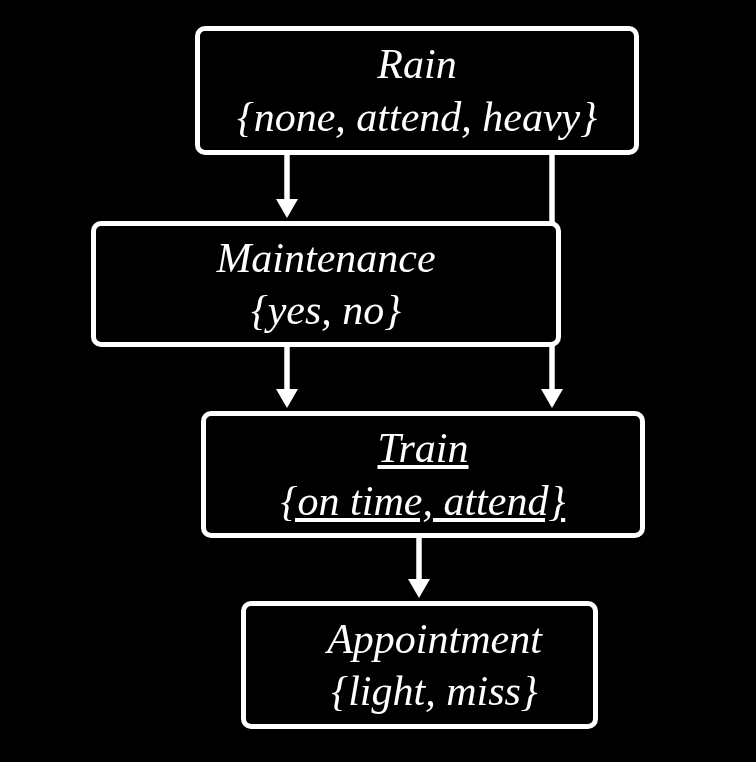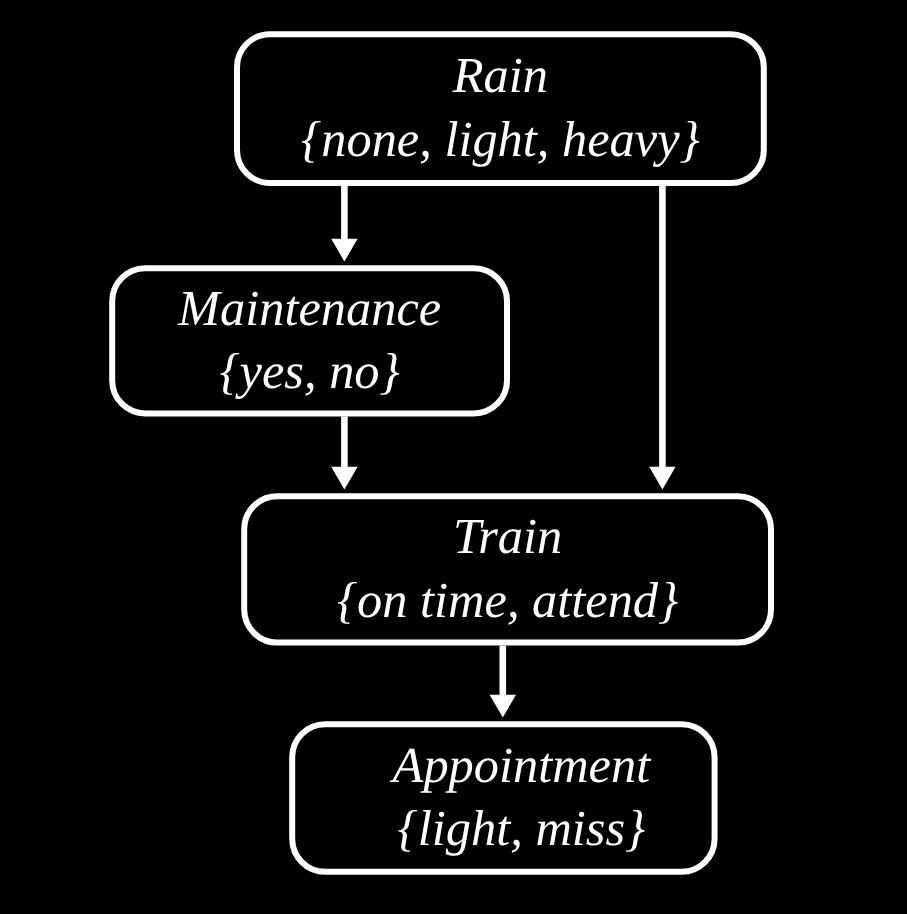--- a/index.html
+++ b/index.html
@@ -12,38 +12,38 @@
     width: 756px;
     height: 762px;
     background: #000000;
     overflow: hidden;
     font-family: "Liberation Serif", serif;
   }
   .node {
     position: absolute;
     box-sizing: border-box;
     border: 5px solid #ffffff;
-    border-radius: 30px;
+    border-radius: 10px;
     background: #000000;
     color: #ffffff;
     display: flex;
     flex-direction: column;
     align-items: center;
     justify-content: center;
     text-align: center;
     font-style: italic;
     font-size: 42px;
     line-height: 1.24;
   }
   .node .node-label { white-space: nowrap; }
   .node .node-domain { white-space: nowrap; }
 
   #node-rain        { left: 195px; top: 26px;  width: 444px; height: 129px; }
-  #node-maintenance { left: 91px;  top: 221px; width: 334px; height: 126px; }
-  #node-train       { left: 201px; top: 411px; width: 444px; height: 127px; }
+  #node-maintenance { left: 91px;  top: 221px; width: 470px; height: 126px; }
+  #node-train       { left: 201px; top: 411px; width: 444px; height: 127px; text-decoration: underline; }
   #node-appointment { left: 241px; top: 601px; width: 357px; height: 128px; padding-left: 30px; }
 
   svg.edges {
     position: absolute;
     left: 0;
     top: 0;
     width: 756px;
     height: 762px;
     pointer-events: none;
   }
@@ -74,21 +74,21 @@
       <polygon points="276,389 298,389 287,408"></polygon>
     </g>
     <g>
       <line x1="419" y1="538" x2="419" y2="581"></line>
       <polygon points="408,579 430,579 419,598"></polygon>
     </g>
   </svg>
 
   <div class="node" id="node-rain">
     <span class="node-label">Rain</span>
-    <span class="node-domain">{none, light, heavy}</span>
+    <span class="node-domain">{none, attend, heavy}</span>
   </div>
 
   <div class="node" id="node-maintenance">
     <span class="node-label">Maintenance</span>
     <span class="node-domain">{yes, no}</span>
   </div>
 
   <div class="node" id="node-train">
     <span class="node-label">Train</span>
     <span class="node-domain">{on time, attend}</span>

